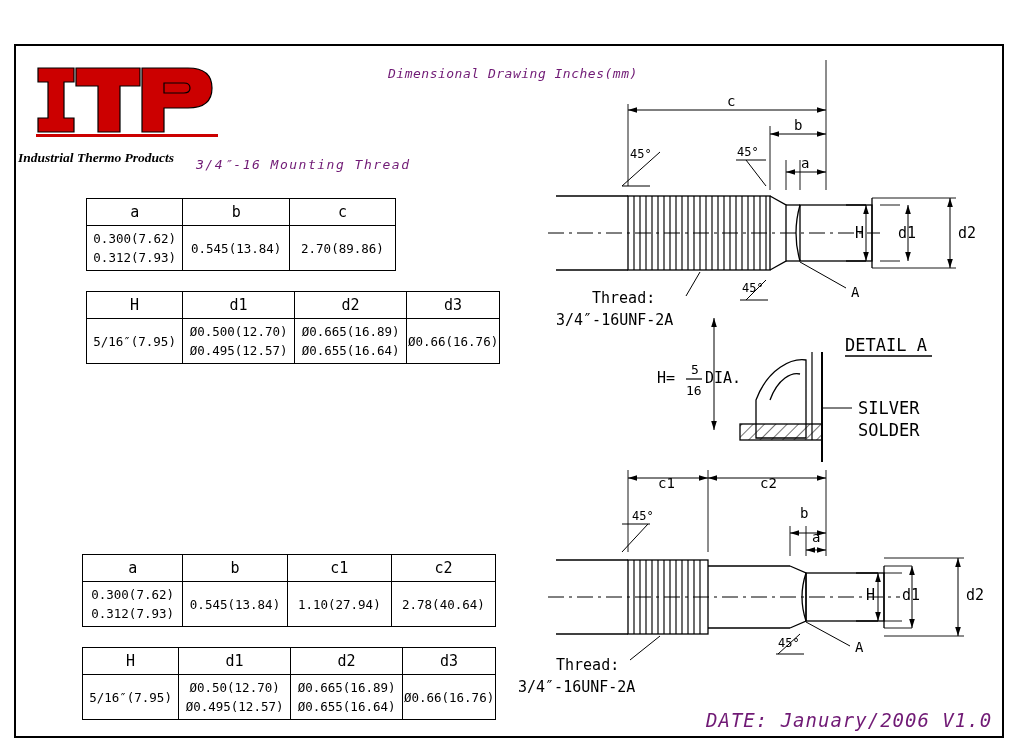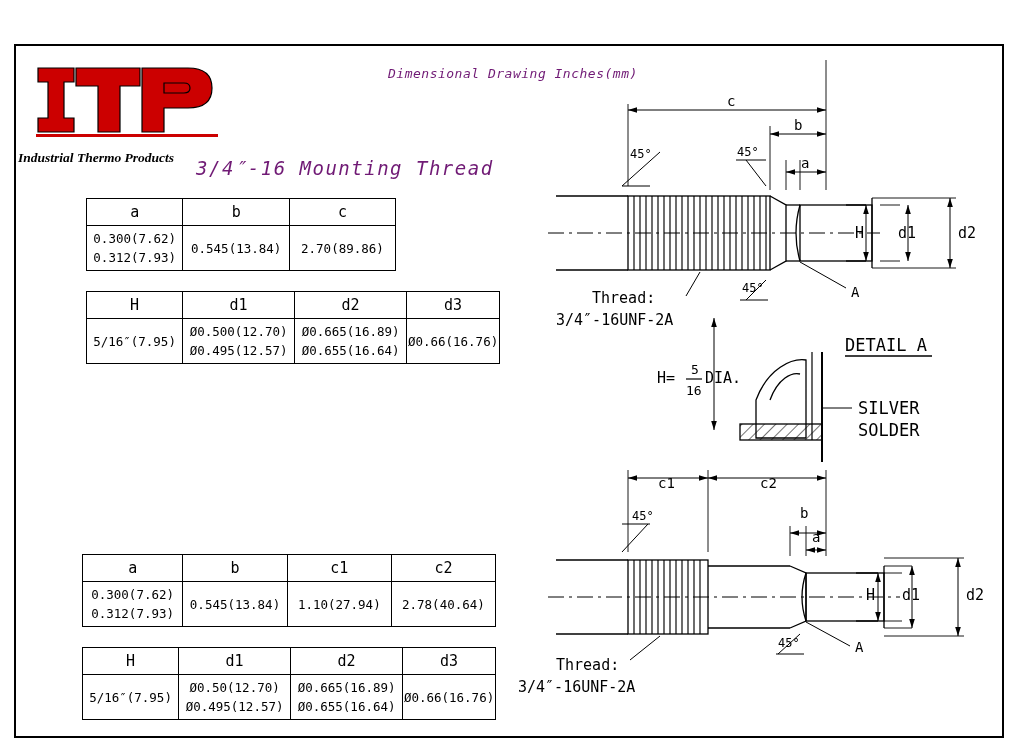--- a/index.html
+++ b/index.html
@@ -55,21 +55,21 @@
     color: #701a75;
     white-space: nowrap;
     font-style: italic;
   }
   .title-top {
     left: 388px; top: 66px;
     font-size: 13px;
     letter-spacing: 0.5px;
   }
   .sec-title {
-    font-size: 19px;
+    font-size: 13px;
     letter-spacing: 1.5px;
   }
   .sec1-title { left: 196px; top: 157px; }
   .sec2-title { left: 128px; top: 499px; }
 
   .date-line {
     left: 706px; top: 709px;
     font-size: 19px;
     letter-spacing: 1px;
   }
@@ -151,20 +151,21 @@
 
         <path d="M110,12 L156,12 Q180,12 180,32 Q180,52 156,52 L132,52 L132,76 L110,76 Z M132,27 L152,27 Q158,27 158,32 Q158,37 152,37 L132,37 Z"></path>
       </g>
       <rect x="4" y="78" width="182" height="3" fill="#cc0000"></rect>
     </svg>
   </div>
   <div class="logo-caption">Industrial Thermo Products</div>
 
   <div class="txt title-top">Dimensional Drawing Inches(mm)</div>
   <div class="txt sec-title sec1-title">3/4″-16 Mounting Thread</div>
+  <div class="txt date-line">DATE: January/2006 V1.0</div>
 
   <table class="dim" id="table-a">
     <thead>
       <tr>
         <th>a</th>
         <th>b</th>
         <th>c</th>
       </tr>
     </thead>
     <tbody>

